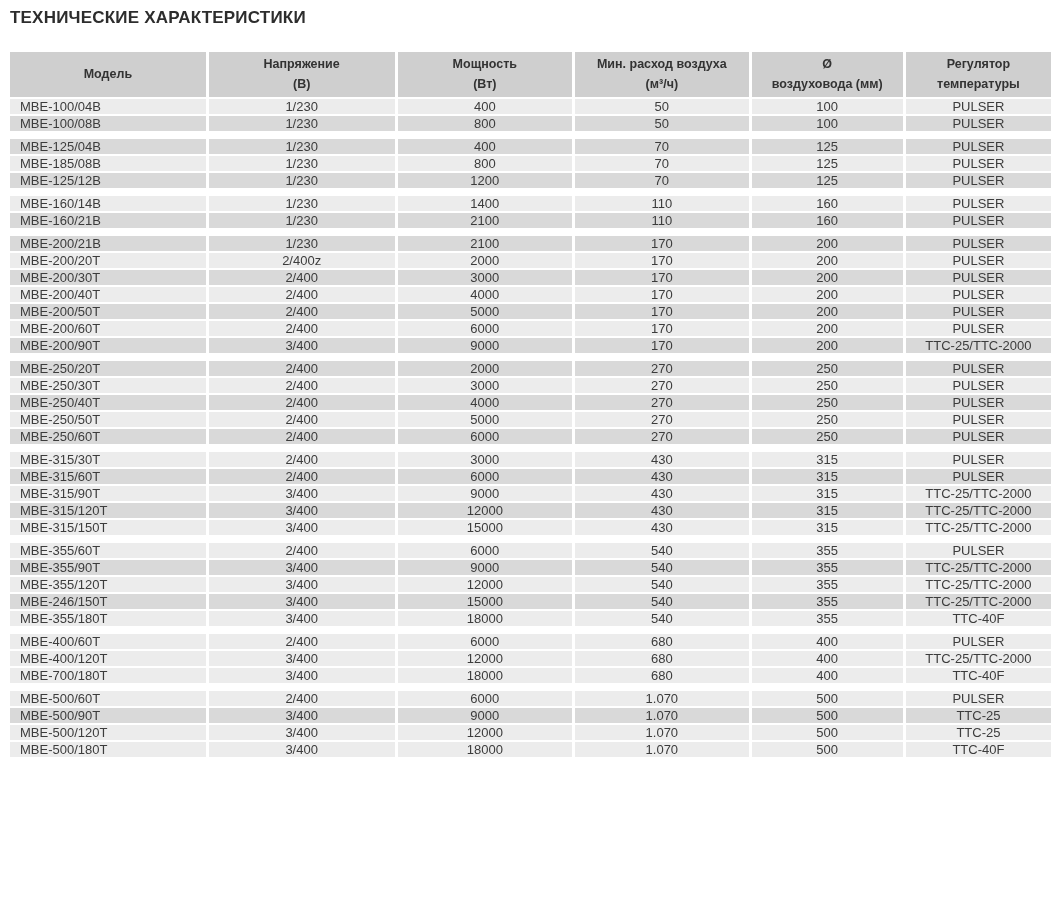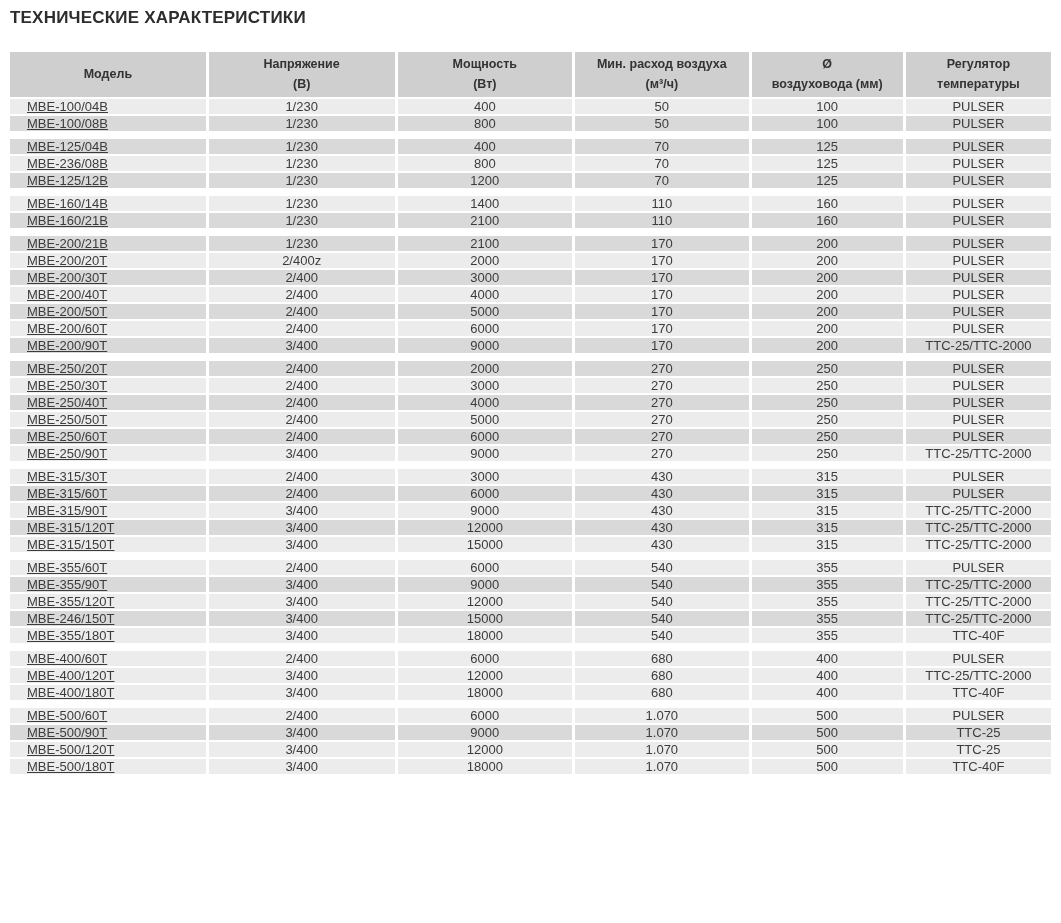--- a/index.html
+++ b/index.html
@@ -47,21 +47,21 @@
     height:17px;
     text-align:center;
     vertical-align:middle;
     border-bottom:2px solid var(--separator);
     padding:0 4px;
     white-space:nowrap;
     overflow:hidden;
   }
   .spec-table th + th,
   .spec-table td + td{border-left:3px solid var(--separator);}
-  .spec-table td.model-cell{text-align:left;padding-left:17px;text-decoration:underline;}
+  .spec-table td.model-cell{text-align:left;padding-left:10px;}
   tr.row-light td{background:var(--row-light);}
   tr.row-dark td{background:var(--row-dark);}
   tr.group-spacer td{
     background:var(--page-bg) !important;
     height:6px;
     border:0 !important;
     padding:0;
   }
 </style>
 </head>
@@ -128,21 +128,21 @@
         </tr>
         <tr class="row-dark">
           <td class="model-cell">MBE-125/04B</td>
           <td>1/230</td>
           <td>400</td>
           <td>70</td>
           <td>125</td>
           <td>PULSER</td>
         </tr>
         <tr class="row-light">
-          <td class="model-cell">MBE-236/08B</td>
+          <td class="model-cell">MBE-185/08B</td>
           <td>1/230</td>
           <td>800</td>
           <td>70</td>
           <td>125</td>
           <td>PULSER</td>
         </tr>
         <tr class="row-dark">
           <td class="model-cell">MBE-125/12B</td>
           <td>1/230</td>
           <td>1200</td>
@@ -263,28 +263,20 @@
           <td>250</td>
           <td>PULSER</td>
         </tr>
         <tr class="row-dark">
           <td class="model-cell">MBE-250/60T</td>
           <td>2/400</td>
           <td>6000</td>
           <td>270</td>
           <td>250</td>
           <td>PULSER</td>
-        </tr>
-        <tr class="row-light">
-          <td class="model-cell">MBE-250/90T</td>
-          <td>3/400</td>
-          <td>9000</td>
-          <td>270</td>
-          <td>250</td>
-          <td>TTC-25/TTC-2000</td>
         </tr>
         <tr class="group-spacer">
           <td colspan="6"></td>
         </tr>
         <tr class="row-light">
           <td class="model-cell">MBE-315/30T</td>
           <td>2/400</td>
           <td>3000</td>
           <td>430</td>
           <td>315</td>
@@ -378,21 +370,21 @@
         </tr>
         <tr class="row-light">
           <td class="model-cell">MBE-400/120T</td>
           <td>3/400</td>
           <td>12000</td>
           <td>680</td>
           <td>400</td>
           <td>TTC-25/TTC-2000</td>
         </tr>
         <tr class="row-light">
-          <td class="model-cell">MBE-400/180T</td>
+          <td class="model-cell">MBE-700/180T</td>
           <td>3/400</td>
           <td>18000</td>
           <td>680</td>
           <td>400</td>
           <td>TTC-40F</td>
         </tr>
         <tr class="group-spacer">
           <td colspan="6"></td>
         </tr>
         <tr class="row-light">

